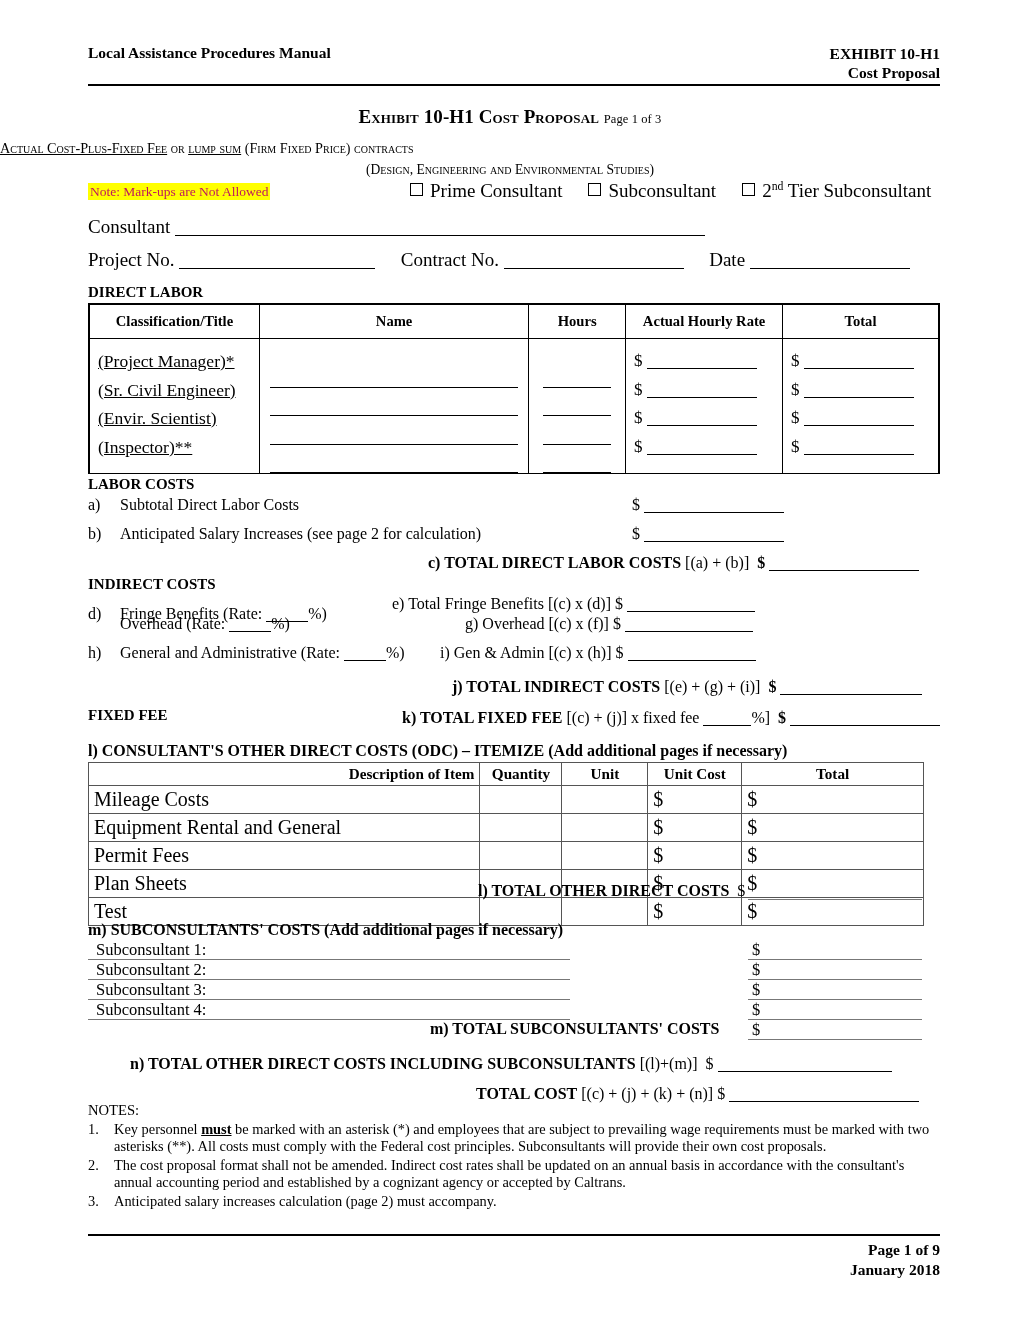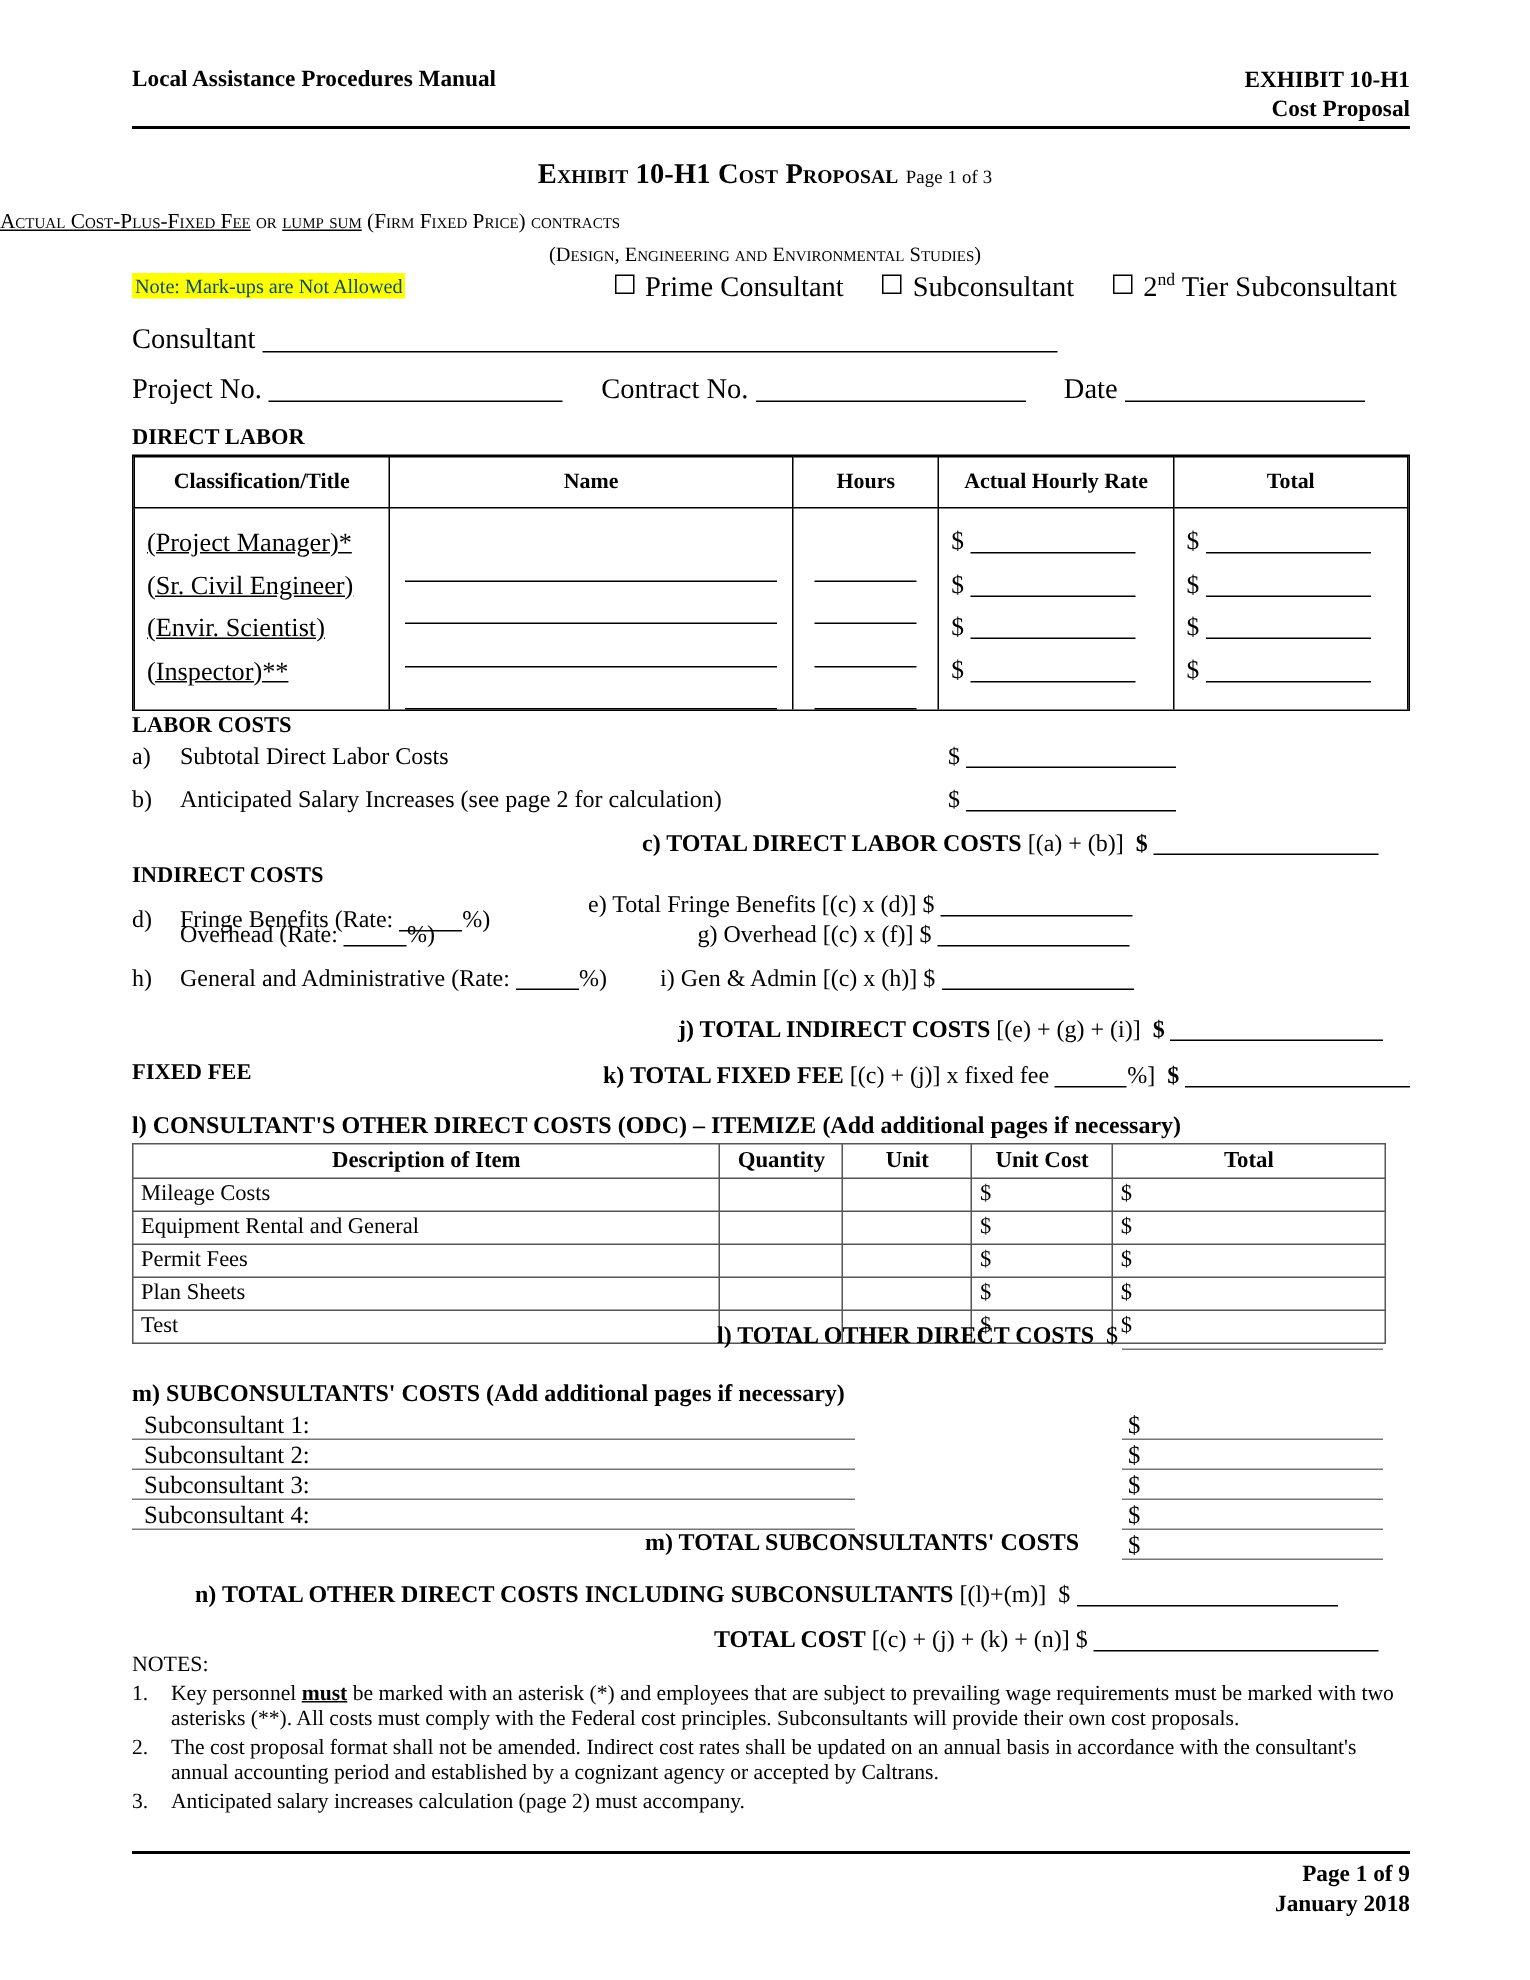--- a/index.html
+++ b/index.html
@@ -27,21 +27,21 @@
   .sc { font-variant:small-caps; }
   .pg1of3 { font-weight:normal; font-size:12.5px; }
   .subtitle1 { position:absolute; left:0; top:140px; width:1020px; text-align:left;
                font-size:14.2px; font-weight:normal; font-variant:small-caps; }
   .subtitle2 { position:absolute; left:0; top:162px; width:1020px; text-align:center;
                font-size:13.6px; font-variant:small-caps; }
   .u { text-decoration:underline; }
 
   
   .noterow { position:absolute; left:88px; top:182px; width:852px; height:26px; }
-  .hl { background:#FFFF00; color:#0c4a6e; font-size:13.5px; padding:1px 2px; }
+  .hl { background:#FFFF00; color:#be185d; font-size:13.5px; padding:1px 2px; }
   .cbgroup { position:absolute; left:322px; top:-2px; font-size:19px; white-space:nowrap; }
   .cbox { display:inline-block; width:13px; height:13px; border:1.6px solid #000;
           margin-right:7px; vertical-align:1px; }
   .cbitem { margin-right:26px; display:inline-block; }
   .cbitem:last-child { margin-right:0; }
   sup { font-size:.62em; vertical-align:super; }
 
   
   .fline { position:absolute; font-size:19px; white-space:nowrap; }
   .ul { display:inline-block; border-bottom:1px solid #000; vertical-align:-3px; }
@@ -65,21 +65,21 @@
                position:relative; }
   .dollarline { font-size:17px; line-height:28.5px; white-space:nowrap; padding-left:8px; }
   .dollarline .ul2 { display:inline-block; border-bottom:1px solid #000; vertical-align:-3px; }
 
   
   .row { position:absolute; font-size:16px; white-space:nowrap; }
   .rowb { position:absolute; font-size:16px; font-weight:bold; white-space:nowrap; }
 
   
   .odc { position:absolute; left:88px; top:762px; width:836px; border-collapse:collapse; }
-  .odc th, .odc td { border:1.1px solid #555; font-size:15px; padding:2px 5px; height:20px; }
+  .odc th, .odc td { border:1.1px solid #555; font-size:20px; padding:2px 5px; height:20px; }
   .odc th { font-weight:bold; text-align:center; font-size:15.2px; }
   .odc td.desc { text-align:left; }
   .odc td.money { text-align:left; }
 
   
   .subline { position:absolute; font-size:16.5px; }
   .subunder { position:absolute; border-bottom:1.3px solid #777; }
 
   
   .notes { position:absolute; left:88px; top:1102px; width:852px; font-size:14.4px;
@@ -235,21 +235,21 @@
 
   <div class="secthead" style="left:88px; top:707px;">FIXED FEE</div>
   <div class="rowb" style="left:402px; top:709px;">
     <span>k) TOTAL FIXED FEE</span><span style="font-weight:normal;"> [(c) + (j)] x fixed fee </span><span class="ul" style="width:48px;"></span><span style="font-weight:normal;">%]</span>&nbsp;&nbsp;<span>$</span> <span class="ul" style="width:150px;"></span>
   </div>
 
   <div class="rowb" style="left:88px; top:742px; font-size:16px;">l) CONSULTANT'S OTHER DIRECT COSTS (ODC) – ITEMIZE (Add additional pages if necessary)</div>
   <table class="odc">
     <thead>
       <tr>
-        <th style="width:392px;">Description of Item</th>
+        <th style="width:392px;text-align:right;">Description of Item</th>
         <th style="width:82px;">Quantity</th>
         <th style="width:86px;">Unit</th>
         <th style="width:94px;">Unit Cost</th>
         <th style="width:182px;">Total</th>
       </tr>
     </thead>
     <tbody>
       <tr>
         <td class="desc">Mileage Costs</td>
         <td></td>

